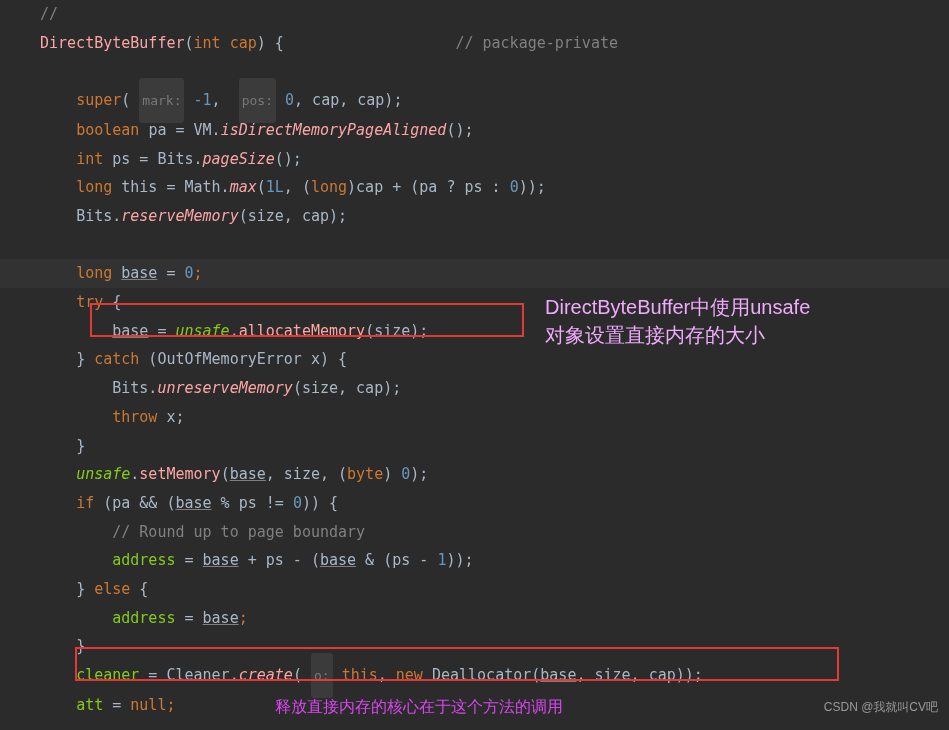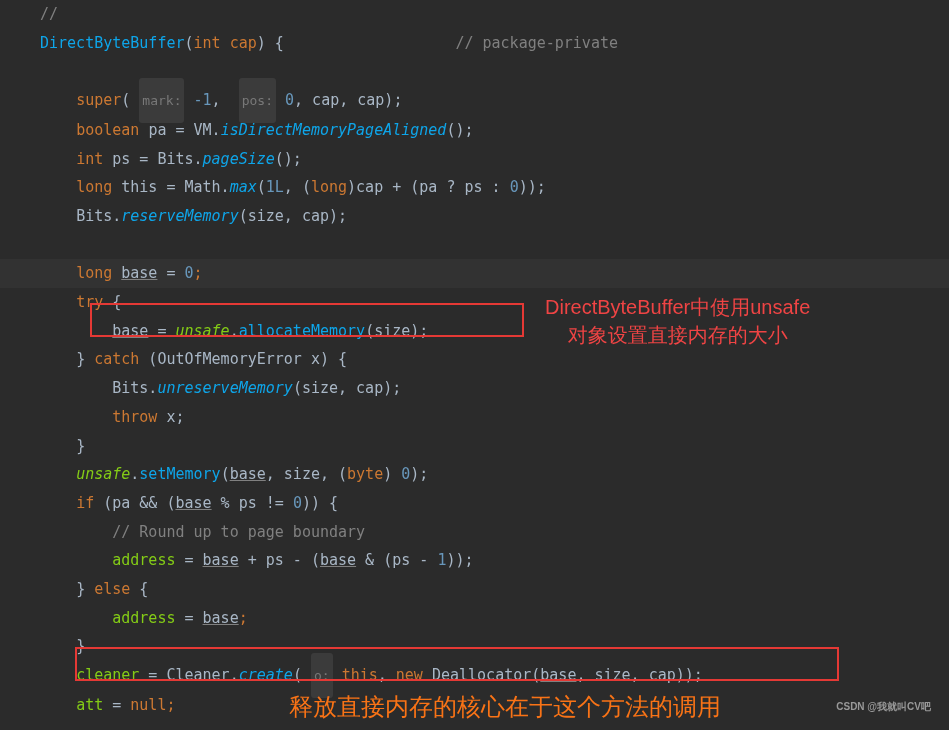--- a/index.html
+++ b/index.html
@@ -16,21 +16,21 @@
     position: relative;
   }
   .code-area {
     padding: 0 0 0 40px;
     position: relative;
   }
   .line { white-space: pre; }
   .kw { color: #CC7832; }
   .num { color: #6897BB; }
   .comment { color: #808080; }
-  .method { color: #0ea5e9; }
+  .method { color: #fca5a5; }
   .italic { font-style: italic; }
   .field { color: #84cc16; }
   .paramhint { 
     background: #3B3B3B; 
     color: #787878; 
     padding: 15px 3px; 
     border-radius: 3px;
     font-size: 13px;
   }
   .underline { text-decoration: underline; text-decoration-color: #808080; text-align: center; }
@@ -51,43 +51,40 @@
     left: 75px;
     top: 647px;
     width: 760px;
     height: 30px;
     pointer-events: none;
   }
   .annot1 {
     position: absolute;
     left: 545px;
     top: 293px;
-    color: #ef4444;
+    color: #f0abfc;
     font-size: 20px;
     font-family: 'Microsoft YaHei', sans-serif;
     line-height: 28px;
-    text-align: center;
   }
   .annot2 {
     position: absolute;
     left: 275px;
     top: 693px;
-    color: #f97316;
-    font-size: 24px;
+    color: #d946ef;
+    font-size: 16px;
     font-family: 'Microsoft YaHei', sans-serif;
-    margin-left: 14px;
   }
   .watermark {
     position: absolute;
-    right: 18px;
+    right: 11px;
     bottom: 8px;
     color: #999;
-    font-size: 10px;
+    font-size: 12px;
     font-family: 'Microsoft YaHei', sans-serif;
-    font-weight: bold;
   }
 </style>
 </head>
 <body>
 
 <div class="code-area">
 <div class="line"><span class="comment">//</span></div>
 <div class="line"><span class="method">DirectByteBuffer</span>(<span class="kw">int cap</span>) {                   <span class="comment">// package-private</span></div>
 <div class="line"> </div>
 <div class="line">    <span class="kw">super</span>( <span class="paramhint">mark:</span> <span class="num">-1</span>,  <span class="paramhint">pos:</span> <span class="num">0</span><span>, cap, cap);</span></div>

